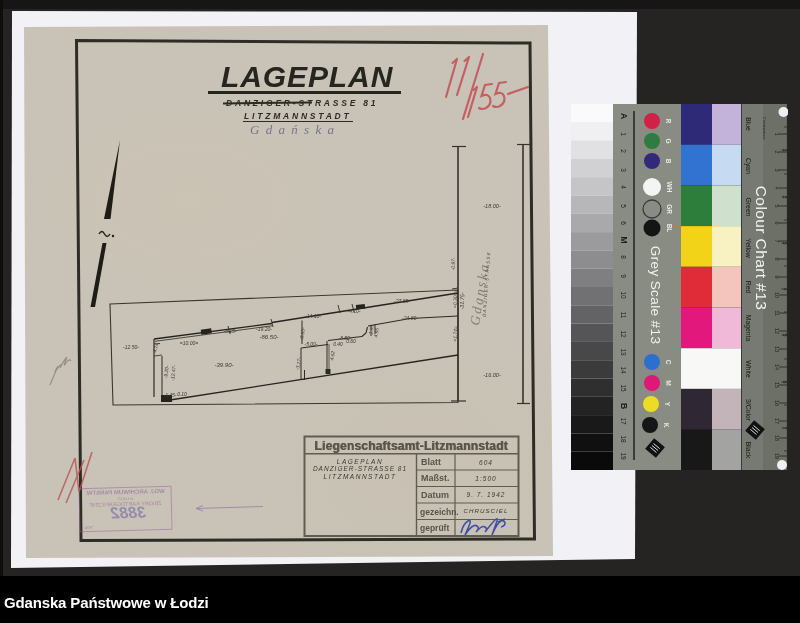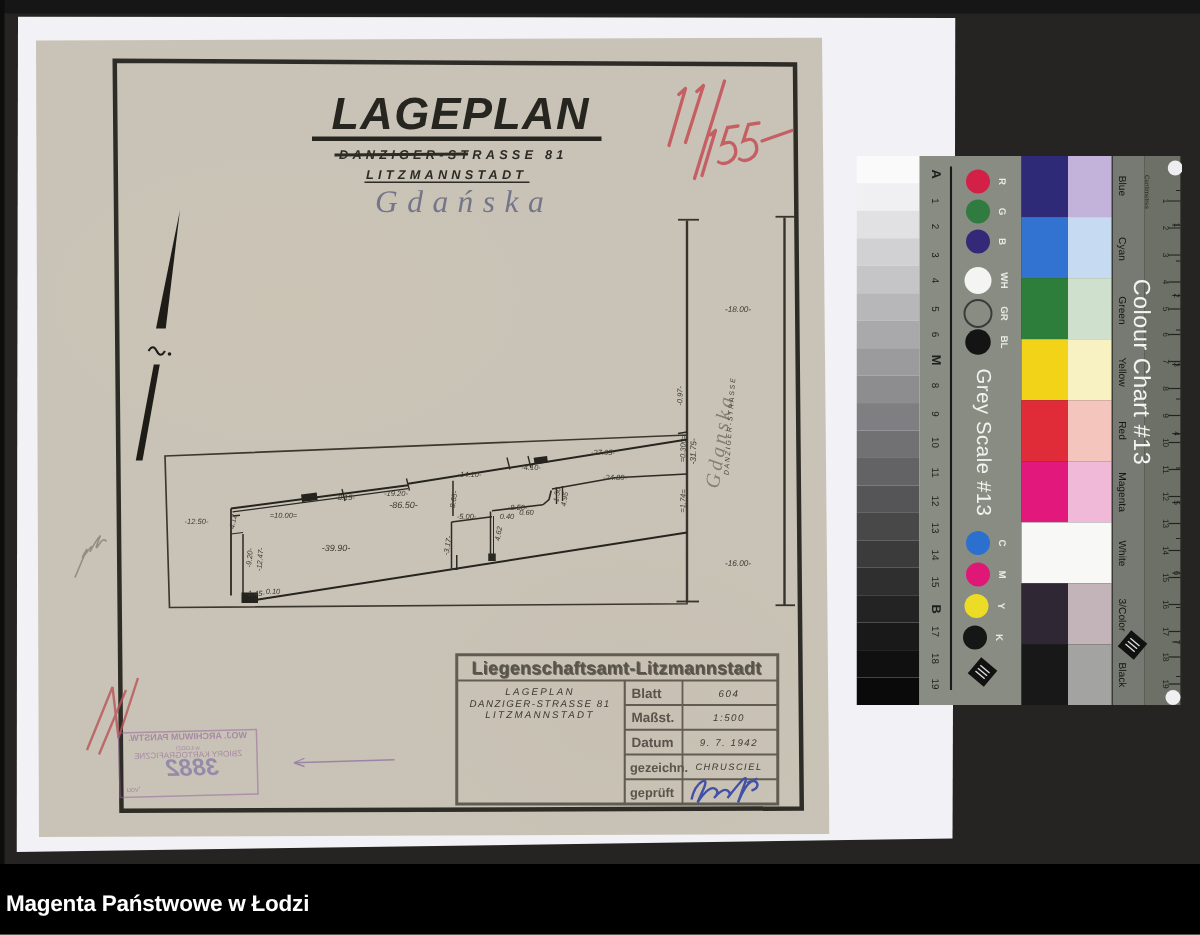--- a/index.html
+++ b/index.html
@@ -167,21 +167,21 @@
 <div class="abs" style="left:221px;top:62px;color:#26251f;font-style:italic;font-weight:bold;
      font-size:30px;line-height:30px;letter-spacing:0.9px;white-space:nowrap;">LAGEPLAN</div>
 <div class="abs" style="left:208px;top:91px;width:193px;height:2.6px;background:#26251f;"></div>
 <div class="abs" style="left:226px;top:98px;color:#2c2b25;white-space:nowrap;
      font-style:italic;font-weight:bold;font-size:8.5px;letter-spacing:2.8px;">DANZIGER-STRASSE 81</div>
 <div class="abs" style="left:223px;top:102px;width:89px;height:1.6px;background:#2c2b25;transform:rotate(-0.5deg);"></div>
 <div class="abs" style="left:244px;top:111px;color:#2c2b25;white-space:nowrap;
      font-style:italic;font-weight:bold;font-size:8.5px;letter-spacing:2.8px;">LITZMANNSTADT</div>
 <div class="abs" style="left:243px;top:120.5px;width:110px;height:1.8px;background:#2c2b25;"></div>
 <div class="abs" style="left:250px;top:122px;color:#75758a;font-family:'Liberation Serif',serif;white-space:nowrap;
-     font-style:italic;font-size:21px;letter-spacing:6.3px;">Gdańska</div>
+     font-style:italic;font-size:13px;letter-spacing:6.3px;">Gdańska</div>
 
 <div class="abs" style="left:79px;top:487px;width:91px;height:42px;border:1.6px solid #95689d;
      opacity:0.55;transform:rotate(-1.5deg);overflow:hidden;">
   <div style="transform:scaleX(-1);width:100%;height:100%;position:relative;color:#8a5a94;">
     <div style="position:absolute;left:0;top:1px;width:100%;text-align:center;font-size:6px;font-weight:bold;white-space:nowrap;">WOJ. ARCHIWUM PAŃSTW.</div>
     <div style="position:absolute;left:0;top:8px;width:100%;text-align:center;font-size:4px;">w ŁODZI</div>
     <div style="position:absolute;left:0;top:13px;width:100%;text-align:center;font-size:5.5px;">ZBIORY KARTOGRAFICZNE</div>
     <div style="position:absolute;left:25px;top:16px;font-size:16px;color:#6a5fa0;font-style:italic;font-weight:bold;">3882</div>
     <div style="position:absolute;right:4px;bottom:1px;font-size:5px;">'vou</div>
   </div>
@@ -388,13 +388,13 @@
         <line x1="180" y1="326" x2="188" y2="326"></line>
         <line x1="180" y1="328.5" x2="188" y2="328.5"></line>
       </g>
   </g>
 
   <circle cx="212.5" cy="8" r="5" fill="#eeeef1"></circle>
   <circle cx="211" cy="361" r="5" fill="#f0f0f3"></circle>
 </svg>
 
 <div class="abs" style="left:0;top:576px;width:800px;height:47px;background:#000;"></div>
-<div class="abs" style="left:4px;top:594px;color:#fff;font-size:15px;font-weight:bold;letter-spacing:-0.15px;">Magenta Państwowe w Łodzi</div>
+<div class="abs" style="left:4px;top:594px;color:#fff;font-size:15px;font-weight:bold;letter-spacing:-0.15px;">Gdanska Państwowe w Łodzi</div>
 
 </body></html>

